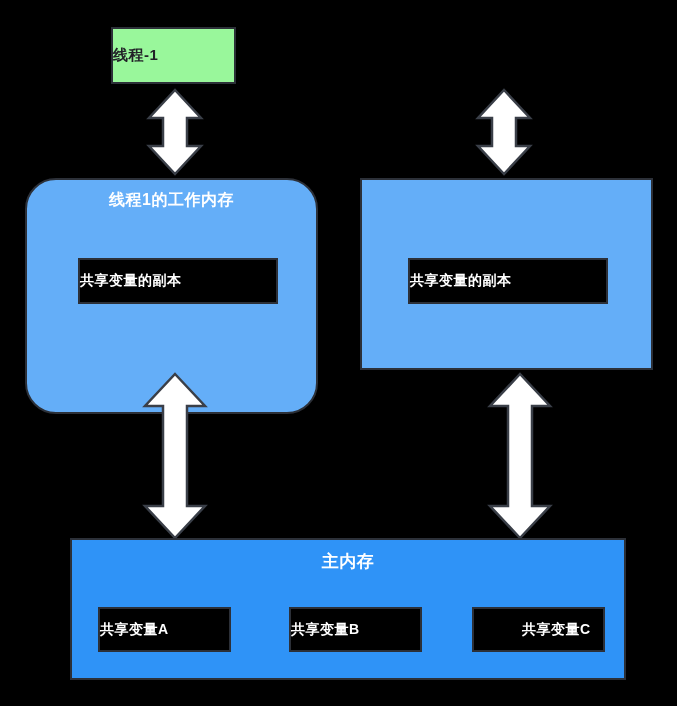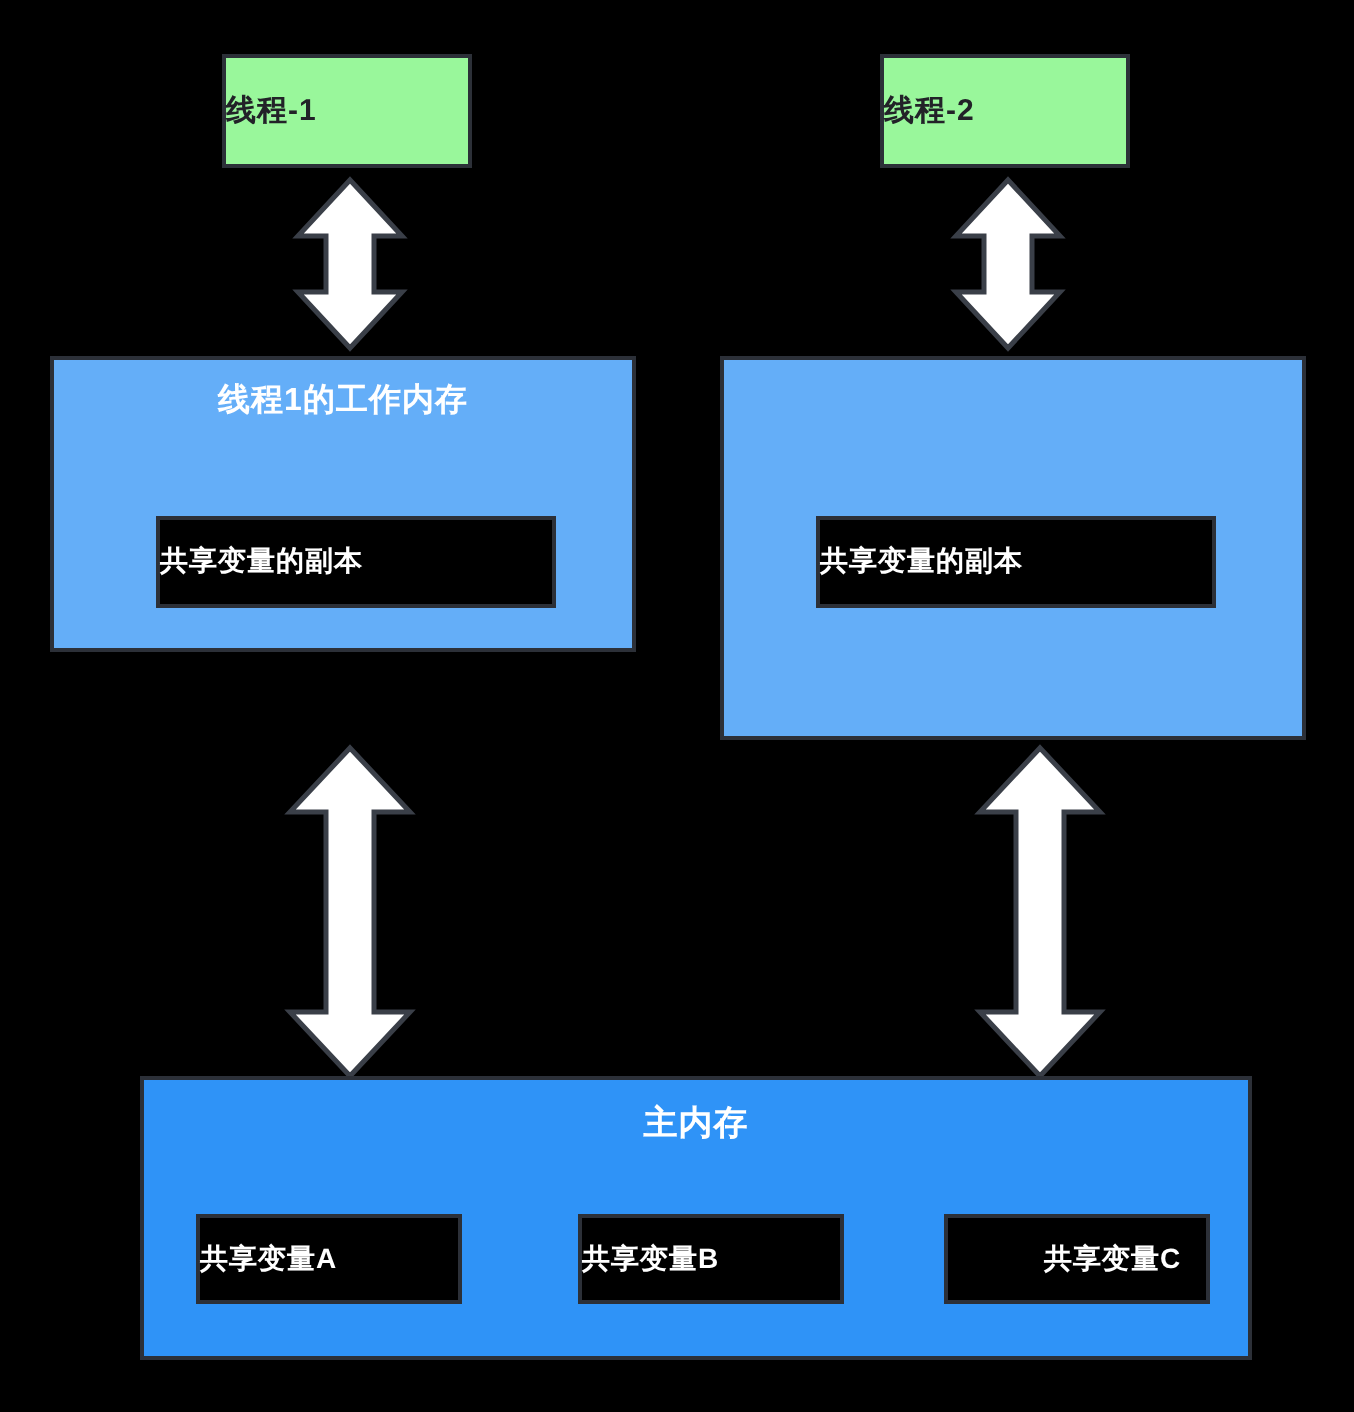--- a/index.html
+++ b/index.html
@@ -88,37 +88,34 @@
 </style>
 </head>
 <body>
 
 <div id="canvas">
 
   <div class="box thread-box" style="left:111px; top:27px; width:125px; height:57px;">
     <span>线程-1</span>
   </div>
 
-  <div class="box thread-box" style="left:440px; top:27px; width:125px; height:57px;">
-    <span>线程-2</span>
-  </div>
 
   <div class="arrow" style="left:145px; top:88px;">
     <svg width="60" height="88" viewBox="0 0 60 88">
       <polygon points="30,2 56,30 42,30 42,58 56,58 30,86 4,58 18,58 18,30 4,30" fill="#FFFFFF" stroke="#3A3F48" stroke-width="2.5" stroke-linejoin="miter"></polygon>
     </svg>
   </div>
 
   <div class="arrow" style="left:474px; top:88px;">
     <svg width="60" height="88" viewBox="0 0 60 88">
       <polygon points="30,2 56,30 42,30 42,58 56,58 30,86 4,58 18,58 18,30 4,30" fill="#FFFFFF" stroke="#3A3F48" stroke-width="2.5" stroke-linejoin="miter"></polygon>
     </svg>
   </div>
 
-  <div class="box working-memory" style="left:25px; top:178px; width:293px; height:148px;">
+  <div class="box working-memory" style="left:25px; top:178px; width:293px; height:236px;border-radius:31px;">
     <div class="wm-title">线程1的工作内存</div>
     <div class="box var-box" style="left:51px; top:78px; width:200px; height:46px;">
       <span>共享变量的副本</span>
     </div>
   </div>
 
   <div class="box working-memory" style="left:360px; top:178px; width:293px; height:192px;">
     <div class="box var-box" style="left:46px; top:78px; width:200px; height:46px;">
       <span>共享变量的副本</span>
     </div>

